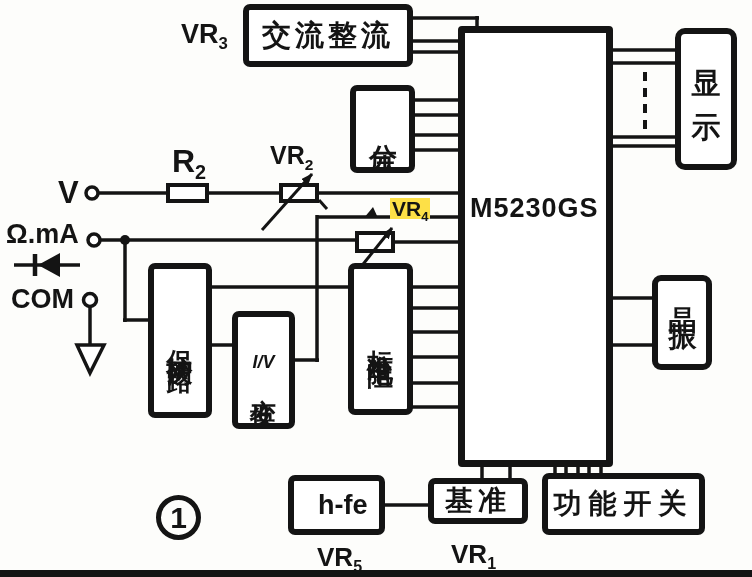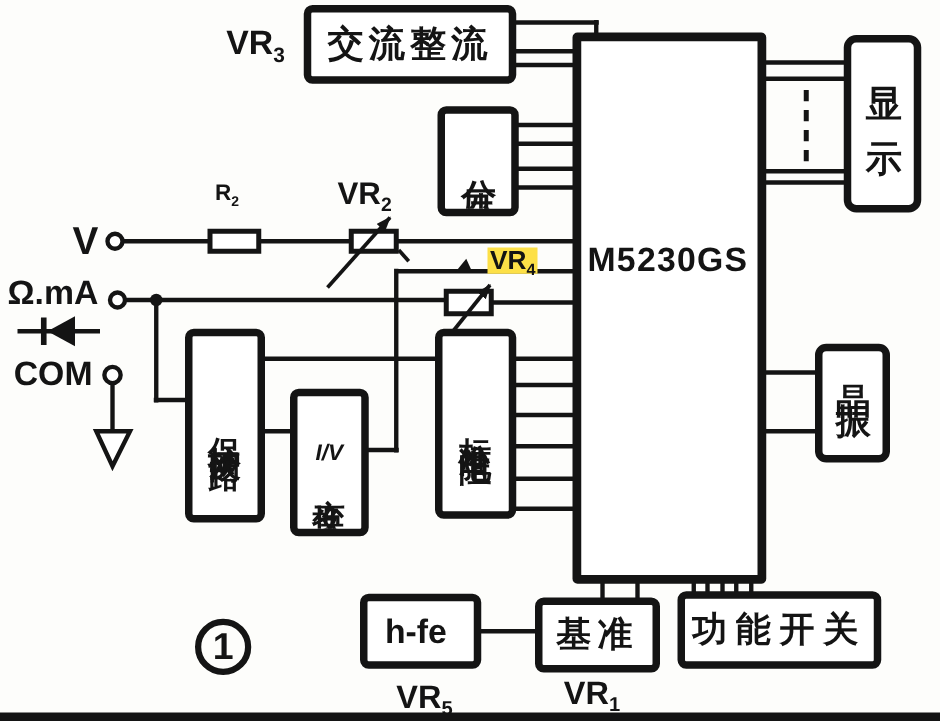--- a/index.html
+++ b/index.html
@@ -143,46 +143,46 @@
   </div>
 
   <div class="box" style="left:675px;top:28px;width:62px;height:142px;border-radius:10px;align-items:flex-start;">
     <span class="vtext" style="font-size:29px;letter-spacing:44px;margin-top:12px;">显示</span>
   </div>
 
   <div class="box" style="left:652px;top:275px;width:60px;height:95px;border-radius:9px;align-items:flex-start;">
     <span class="vtext" style="font-size:28px;letter-spacing:16px;margin-top:4px;">晶振</span>
   </div>
 
-  <div class="box" style="left:288px;top:475px;width:97px;height:60px;font-size:27px;justify-content:flex-start;padding-left:14px;">
+  <div class="box" style="left:288px;top:475px;width:97px;height:60px;font-size:27px;justify-content:flex-start;padding-left:24px;">
     <span>h-fe</span>
   </div>
 
-  <div class="box" style="left:428px;top:478px;width:100px;height:60px;font-size:28px;letter-spacing:5px;">
+  <div class="box" style="left:428px;top:478px;width:100px;height:46px;font-size:28px;letter-spacing:5px;">
     <span>基准</span>
   </div>
 
   <div class="box" style="left:542px;top:473px;width:163px;height:62px;font-size:28px;letter-spacing:7px;">
     <span>功能开关</span>
   </div>
 
   <div class="lbl" style="left:58px;top:177px;font-size:31px;">
     <span>V</span>
   </div>
   <div class="lbl" style="left:6px;top:221px;font-size:27px;">
     <span>Ω.mA</span>
   </div>
   <div class="lbl" style="left:11px;top:286px;font-size:27px;">
     <span>COM</span>
   </div>
 
   <div class="lbl" style="left:181px;top:21px;font-size:27px;">
     <span>VR</span><sub>3</sub>
   </div>
-  <div class="lbl" style="left:172px;top:145px;font-size:18px;">
+  <div class="lbl" style="left:172px;top:145px;font-size:32px;">
     <span>R</span><sub>2</sub>
   </div>
   <div class="lbl" style="left:270px;top:143px;font-size:25px;">
     <span>VR</span><sub>2</sub>
   </div>
   <div class="lbl" style="left:390px;top:198px;font-size:21px;background:#fde047;padding:0 2px;">
     <span>VR</span><sub>4</sub>
   </div>
   <div class="lbl" style="left:317px;top:544px;font-size:26px;">
     <span>VR</span><sub>5</sub>

